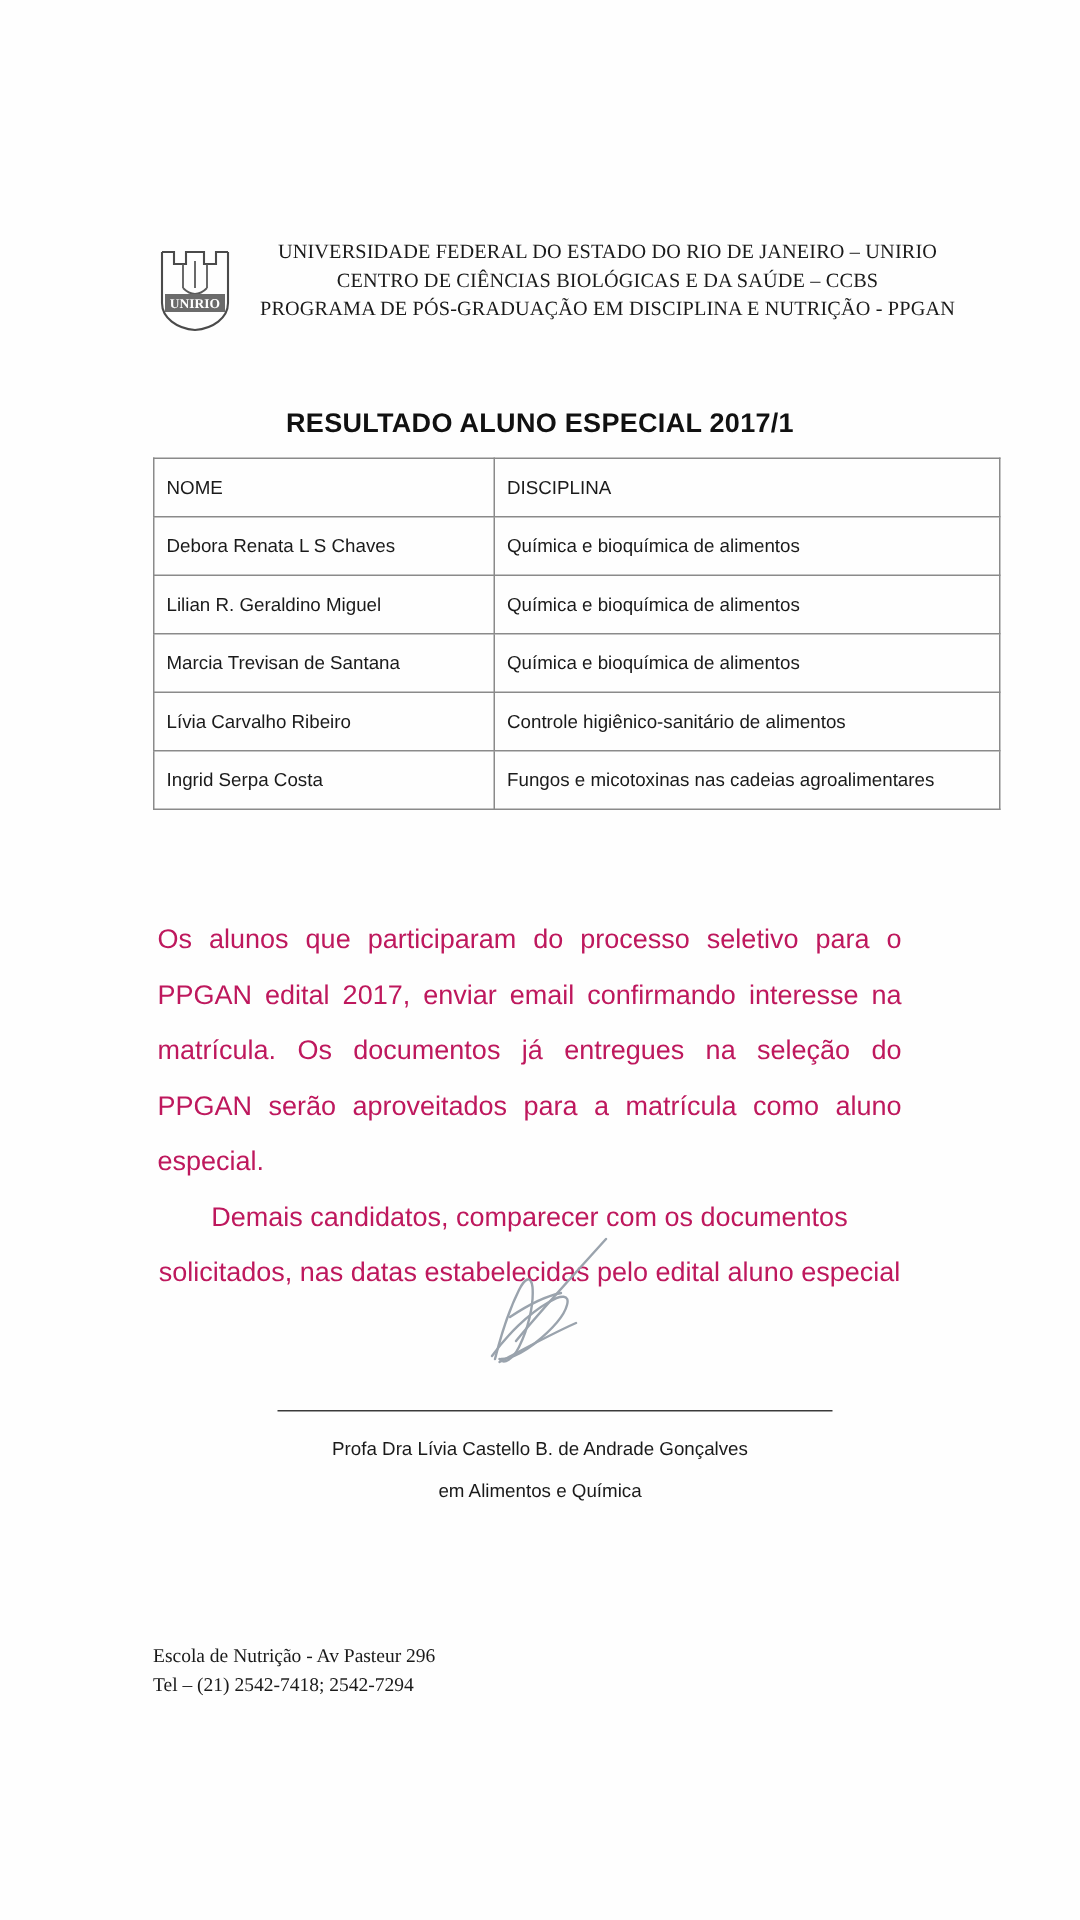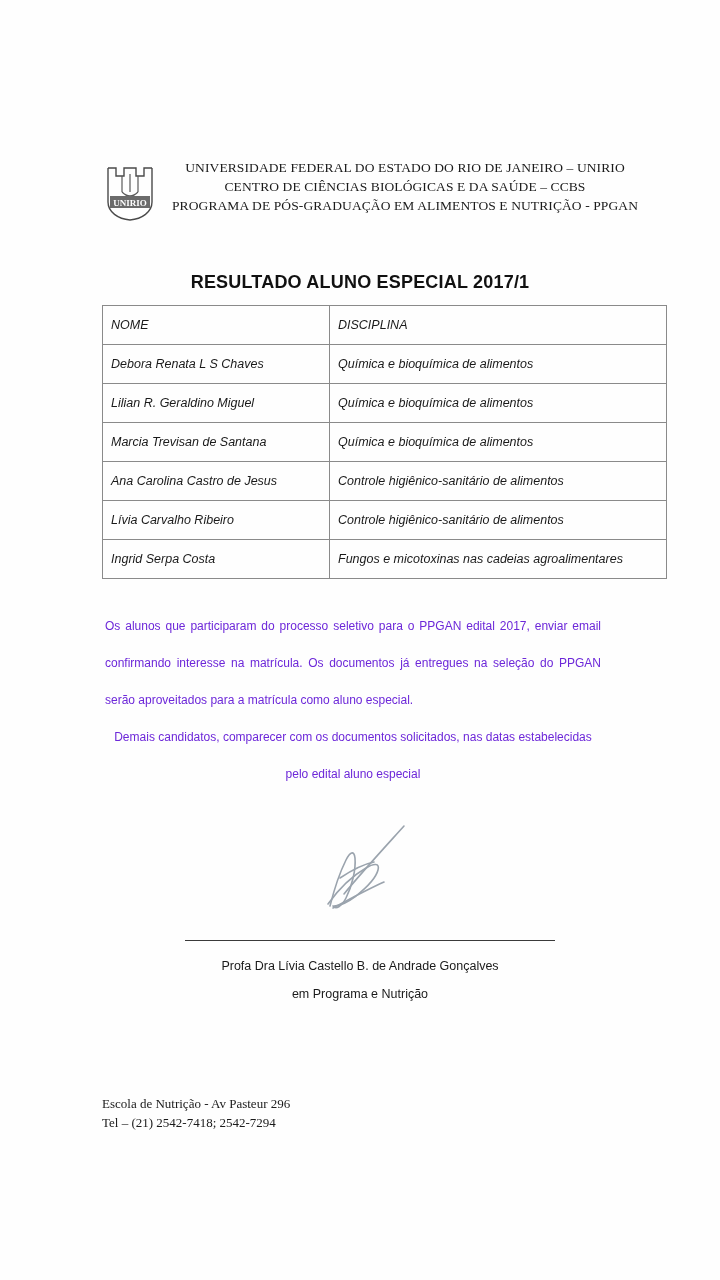--- a/index.html
+++ b/index.html
@@ -68,43 +68,42 @@
   .table-wrap {
     position: absolute;
     left: 102px;
     top: 305px;
     width: 530px;
   }
   table.result {
     border-collapse: collapse;
     width: 530px;
     table-layout: fixed;
-    font-style: italic;
   }
   table.result td {
     border: 1px solid #8a8a8a;
     font-size: 12.5px;
     color: #1a1a1a;
     padding: 9px 8px 9px 8px;
     height: 20px;
     vertical-align: middle;
     font-family: "Liberation Sans", sans-serif;
   }
   table.result td.col-nome { width: 210px; }
   table.result td.col-disc { width: 320px; }
   table.result tr.head td { font-size: 12.5px; }
 
   
   .body-text {
     position: absolute;
     left: 105px;
     top: 608px;
     width: 496px;
-    font-size: 12px;
-    color: #6d28d9;
+    font-size: 18px;
+    color: #be185d;
     text-align: justify;
     line-height: 37px;
   }
   .body-text p {
     margin: 0;
     text-align: justify;
   }
   .body-text p.last { text-align: center; }
 
   
@@ -161,21 +160,21 @@
           <path d="M22 14 L22 30 M30 12 L30 30 M38 14 L38 30"></path>
           <path d="M22 30 Q30 38 38 30"></path>
         </g>
         <rect x="10" y="34" width="40" height="12" fill="#6b6b6b"></rect>
         <text x="30" y="43.5" font-family="Liberation Serif, serif" font-size="9" font-weight="bold" fill="#ffffff" text-anchor="middle">UNIRIO</text>
       </svg>
     </div>
     <div class="header-text">
       <div>UNIVERSIDADE FEDERAL DO ESTADO DO RIO DE JANEIRO – UNIRIO</div>
       <div>CENTRO DE CIÊNCIAS BIOLÓGICAS E DA SAÚDE – CCBS</div>
-      <div>PROGRAMA DE PÓS-GRADUAÇÃO EM ALIMENTOS E NUTRIÇÃO - PPGAN</div>
+      <div>PROGRAMA DE PÓS-GRADUAÇÃO EM DISCIPLINA E NUTRIÇÃO - PPGAN</div>
     </div>
   </div>
 
   <div class="doc-title">RESULTADO ALUNO ESPECIAL 2017/1</div>
 
   <div class="table-wrap">
     <table class="result">
       <tbody>
         <tr class="head">
           <td class="col-nome">NOME</td>
@@ -185,24 +184,20 @@
           <td class="col-nome">Debora Renata L S Chaves</td>
           <td class="col-disc">Química e bioquímica de alimentos</td>
         </tr>
         <tr>
           <td class="col-nome">Lilian R. Geraldino Miguel</td>
           <td class="col-disc">Química e bioquímica de alimentos</td>
         </tr>
         <tr>
           <td class="col-nome">Marcia Trevisan de Santana</td>
           <td class="col-disc">Química e bioquímica de alimentos</td>
-        </tr>
-        <tr>
-          <td class="col-nome">Ana Carolina Castro de Jesus</td>
-          <td class="col-disc">Controle higiênico-sanitário de alimentos</td>
         </tr>
         <tr>
           <td class="col-nome">Lívia Carvalho Ribeiro</td>
           <td class="col-disc">Controle higiênico-sanitário de alimentos</td>
         </tr>
         <tr>
           <td class="col-nome">Ingrid Serpa Costa</td>
           <td class="col-disc">Fungos e micotoxinas nas cadeias agroalimentares</td>
         </tr>
       </tbody>
@@ -223,21 +218,21 @@
         <path d="M33 88 C48 80 66 70 84 62"></path>
         <path d="M40 58 C52 50 64 44 74 42"></path>
       </g>
     </svg>
   </div>
 
   <div class="sig-line"></div>
 
   <div class="sig-block">
     <div>Profa Dra Lívia Castello B. de Andrade Gonçalves</div>
-    <div>em Programa e Nutrição</div>
+    <div>em Alimentos e Química</div>
   </div>
 
   <div class="footer">
     <div>Escola de Nutrição - Av Pasteur 296</div>
     <div>Tel – (21) 2542-7418; 2542-7294</div>
   </div>
 
 </div>
 
 </body></html>

